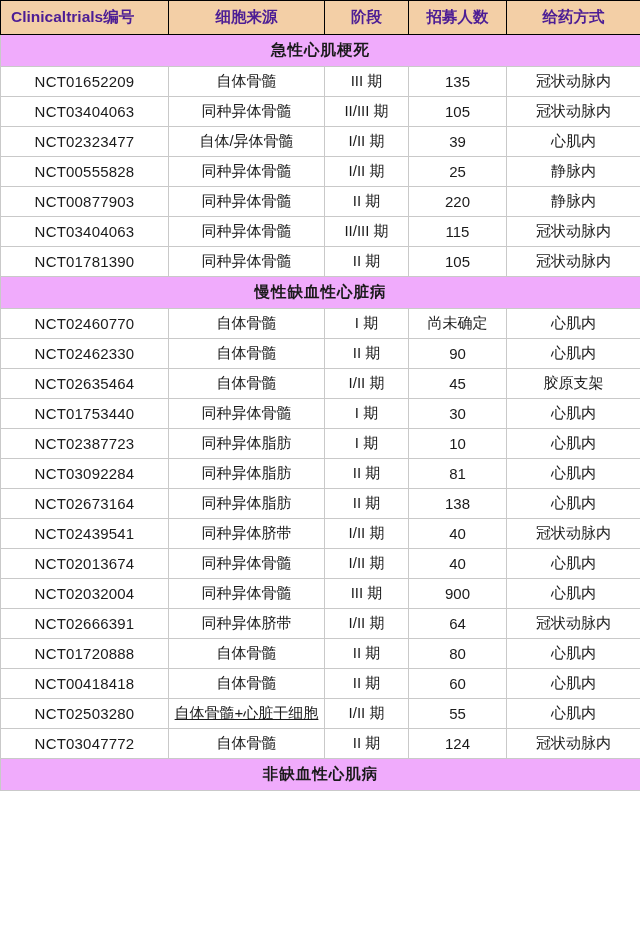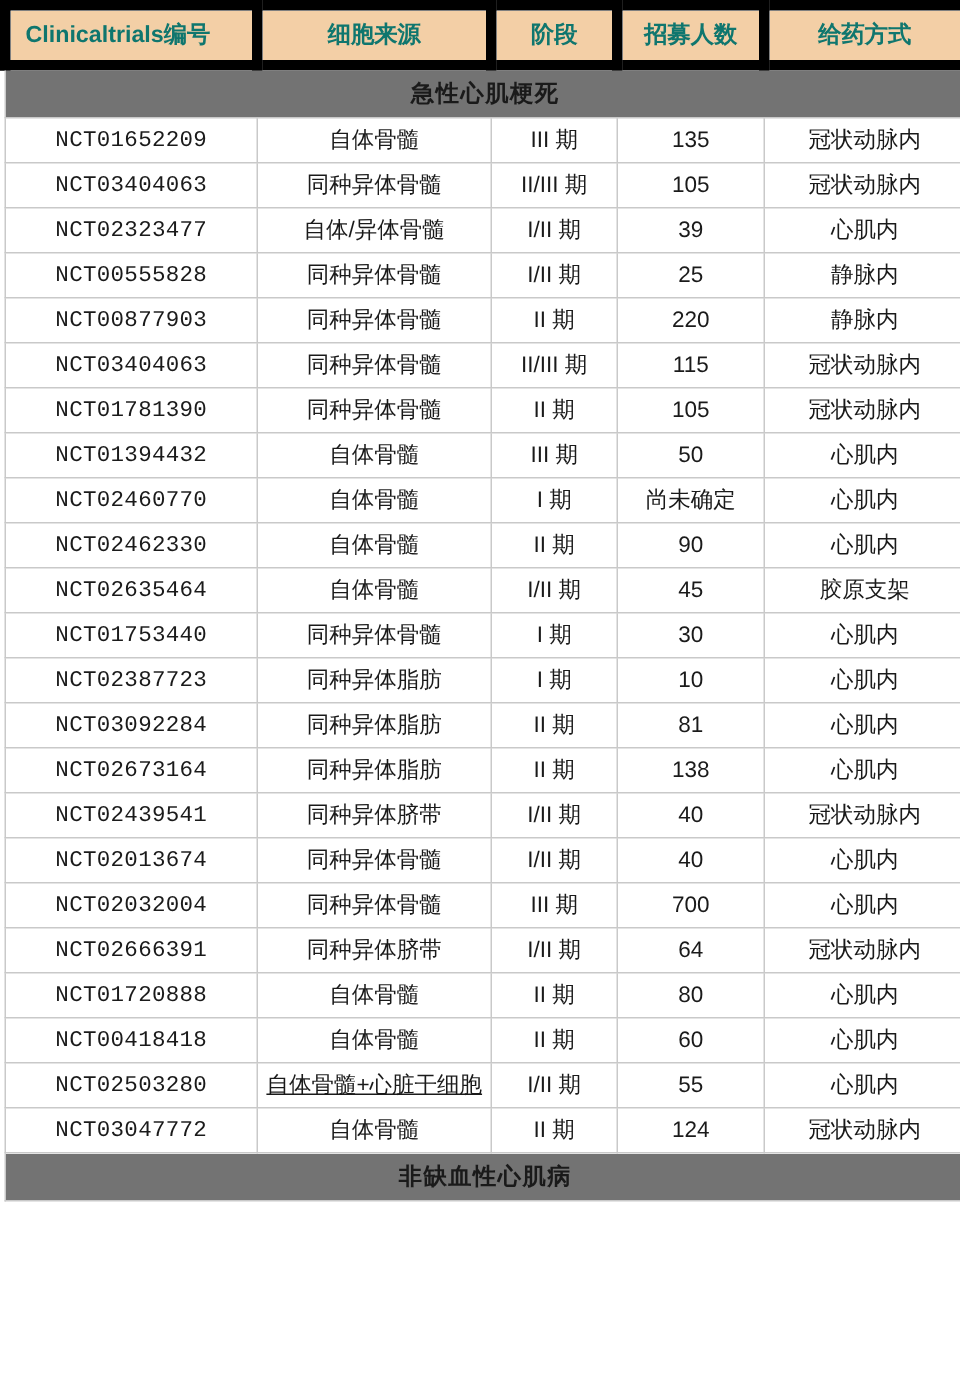--- a/index.html
+++ b/index.html
@@ -34,37 +34,37 @@
     height: 29px;
     padding: 0 2px;
     white-space: nowrap;
     overflow: hidden;
   }
   table.trials thead th {
     background: #f3cfa6;
     font-weight: bold;
     font-size: 15.5px;
     height: 33px;
-    border: 7px solid #000000;
-    color: #0f766e;
+    border: 1px solid #000000;
+    color: #4c1d95;
     margin-left: 33px;
   }
   table.trials thead th.first {
     text-align: left;
     padding-left: 10px;
   }
   tr.section td {
-    background: #737373;
+    background: #f0abfc;
     font-weight: bold;
     font-size: 15.5px;
     height: 31px;
     letter-spacing: 1px;
   }
   td.nct {
-    font-family: Liberation Mono, monospace;
+    font-family: Liberation Sans, sans-serif;
     letter-spacing: 0.2px;
   }
   td.small {
     font-size: 14px;
     text-decoration: underline;
   }
 </style>
 </head>
 <body>
 
@@ -131,26 +131,22 @@
         <td>115</td>
         <td>冠状动脉内</td>
       </tr>
       <tr>
         <td class="nct">NCT01781390</td>
         <td>同种异体骨髓</td>
         <td>II 期</td>
         <td>105</td>
         <td>冠状动脉内</td>
       </tr>
-      <tr>
-        <td class="nct">NCT01394432</td>
-        <td>自体骨髓</td>
-        <td>III 期</td>
-        <td>50</td>
-        <td>心肌内</td>
+      <tr class="section">
+        <td colspan="5">慢性缺血性心脏病</td>
       </tr>
       <tr>
         <td class="nct">NCT02460770</td>
         <td>自体骨髓</td>
         <td>I 期</td>
         <td>尚未确定</td>
         <td>心肌内</td>
       </tr>
       <tr>
         <td class="nct">NCT02462330</td>
@@ -205,21 +201,21 @@
         <td class="nct">NCT02013674</td>
         <td>同种异体骨髓</td>
         <td>I/II 期</td>
         <td>40</td>
         <td>心肌内</td>
       </tr>
       <tr>
         <td class="nct">NCT02032004</td>
         <td>同种异体骨髓</td>
         <td>III 期</td>
-        <td>700</td>
+        <td>900</td>
         <td>心肌内</td>
       </tr>
       <tr>
         <td class="nct">NCT02666391</td>
         <td>同种异体脐带</td>
         <td>I/II 期</td>
         <td>64</td>
         <td>冠状动脉内</td>
       </tr>
       <tr>

